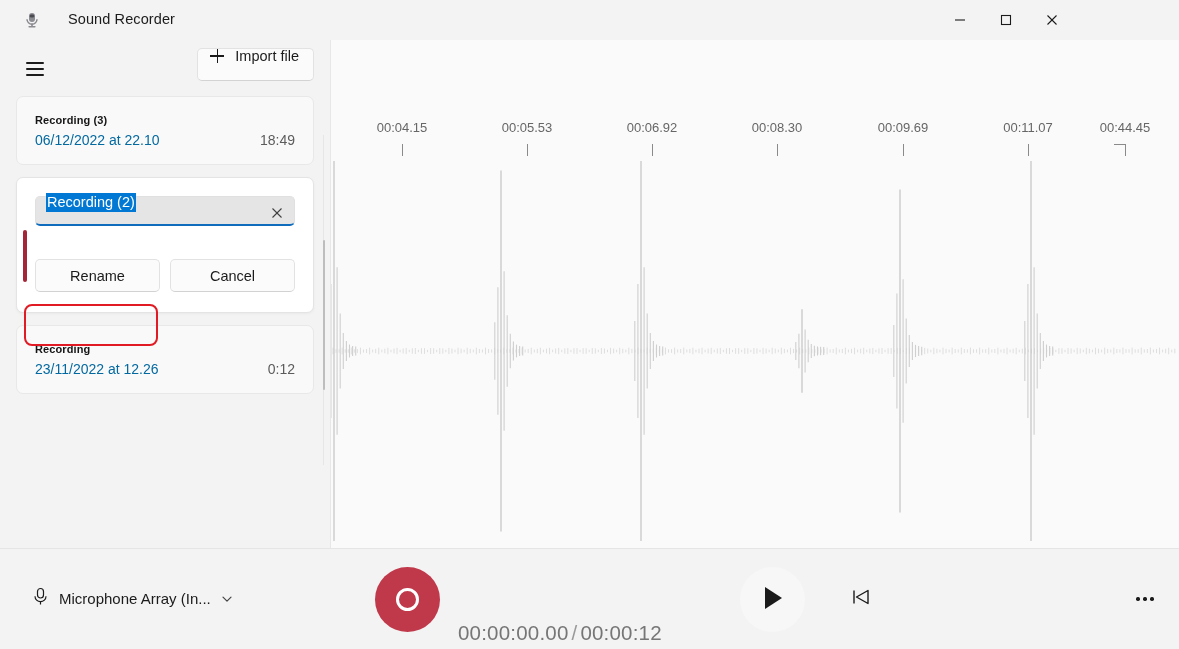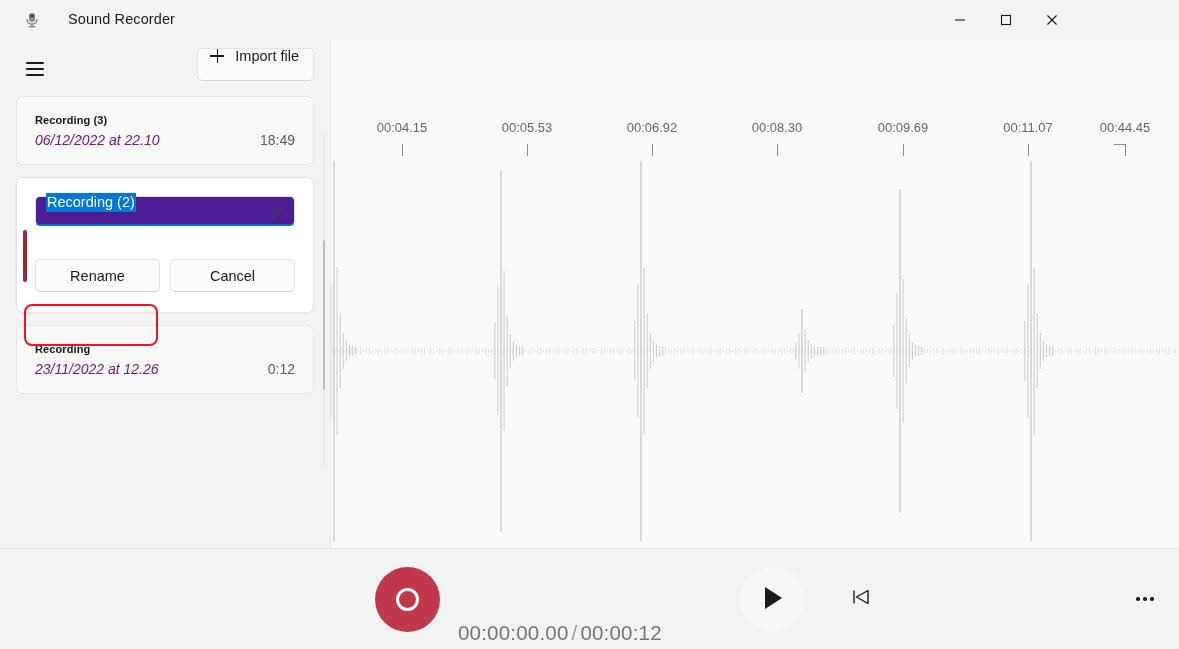--- a/index.html
+++ b/index.html
@@ -92,42 +92,42 @@
     border-radius: 7px;
     padding: 17px 18px 16px 18px;
     margin-bottom: 12px;
     cursor: pointer;
   }
   .rec-name {
     font-size: 11px; font-weight: bold; color: #161616;
     letter-spacing: .1px; margin-bottom: 6px;
   }
   .rec-meta { display: flex; justify-content: space-between; align-items: baseline; }
-  .rec-date { font-size: 14px; color: #701a75; font-style: italic; }
+  .rec-date { font-size: 14px; color: #0369a1; }
   .rec-dur { font-size: 14px; color: #5c5c5c; }
 
   
   .rename-card {
     position: relative;
     background: #ffffff;
     border: 1px solid #e4e4e4;
     border-radius: 7px;
     padding: 18px 18px 20px 18px;
     margin-bottom: 12px;
     box-shadow: 0 1px 3px rgba(0,0,0,.045);
   }
   .accent-bar {
     position: absolute; left: 6px; top: 52px;
     width: 3.5px; height: 52px;
     background: #a32638; border-radius: 2px;
   }
   .name-field {
     position: relative;
     height: 30px;
-    background: #4c1d95;
+    background: #e5e5e5;
     border: 1px solid #e0e0e0;
     border-bottom: 2px solid #0f6cbd;
     border-radius: 5px;
     display: flex; align-items: center;
     padding: 0 6px 16px 10px;
   }
   .name-value {
     font-size: 14.5px; color: #ffffff;
     background: #0078d4;
     padding: 1px 1px 2px 1px;
@@ -732,20 +732,35 @@
         <line x1="709.3" x2="709.3" y1="292.92328" y2="329.07672" stroke="#cfcfcf" stroke-width="1.1"></line>
         <line x1="712.4" x2="712.4" y1="301.0877776" y2="320.9122224" stroke="#cfcfcf" stroke-width="1.1"></line>
         <line x1="715.5" x2="715.5" y1="304.516866592" y2="317.483133408" stroke="#cfcfcf" stroke-width="1.1"></line>
         <line x1="718.6" x2="718.6" y1="305.95708396864" y2="316.04291603136" stroke="#cfcfcf" stroke-width="1.1"></line>
         <line x1="721.7" x2="721.7" y1="306.5619752668288" y2="315.4380247331712" stroke="#cfcfcf" stroke-width="1.1"></line>
       </svg>
   </div>
 
   <div class="bottombar"></div>
 
+  <div class="mic-select">
+    <span>
+      <svg width="17" height="19" viewBox="0 0 17 19">
+        <rect x="5.5" y="1.5" width="6" height="9.5" rx="3" fill="none" stroke="#1b1b1b" stroke-width="1.2"></rect>
+        <path d="M3 9.2a5.5 5.5 0 0 0 11 0" fill="none" stroke="#1b1b1b" stroke-width="1.2"></path>
+        <line x1="8.5" y1="14.6" x2="8.5" y2="17.6" stroke="#1b1b1b" stroke-width="1.2"></line>
+      </svg>
+    </span>
+    <span class="mic-label">Microphone Array (In...</span>
+    <span class="chev">
+      <svg width="12" height="12" viewBox="0 0 12 12">
+          <path d="M2 4.2l4 4 4-4" fill="none" stroke="currentColor" stroke-width="1.2" stroke-linecap="round" stroke-linejoin="round"></path>
+        </svg>
+    </span>
+  </div>
 
   <button class="record-btn">
     <span class="rec-ring"></span>
   </button>
 
   <div class="time-display">
     <span>00:00:00.00</span><span class="sep">/</span><span>00:00:12</span>
   </div>
 
   <button class="play-btn">

